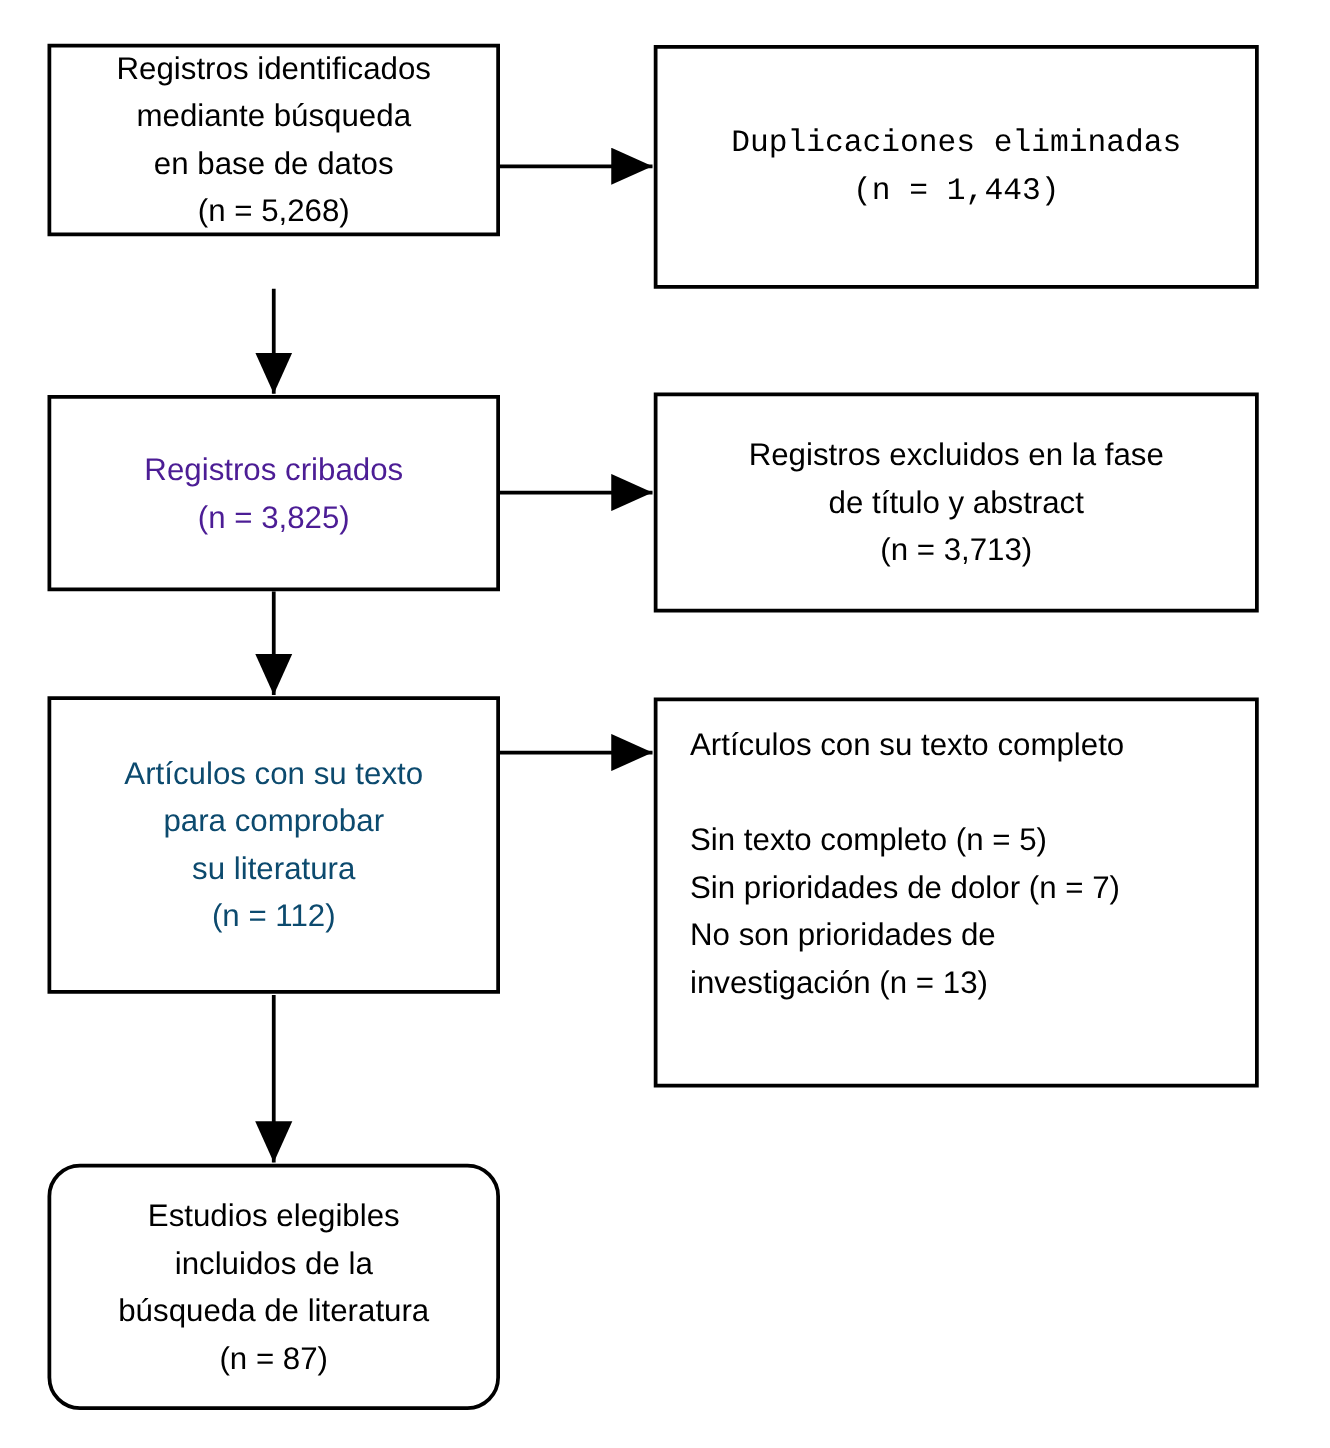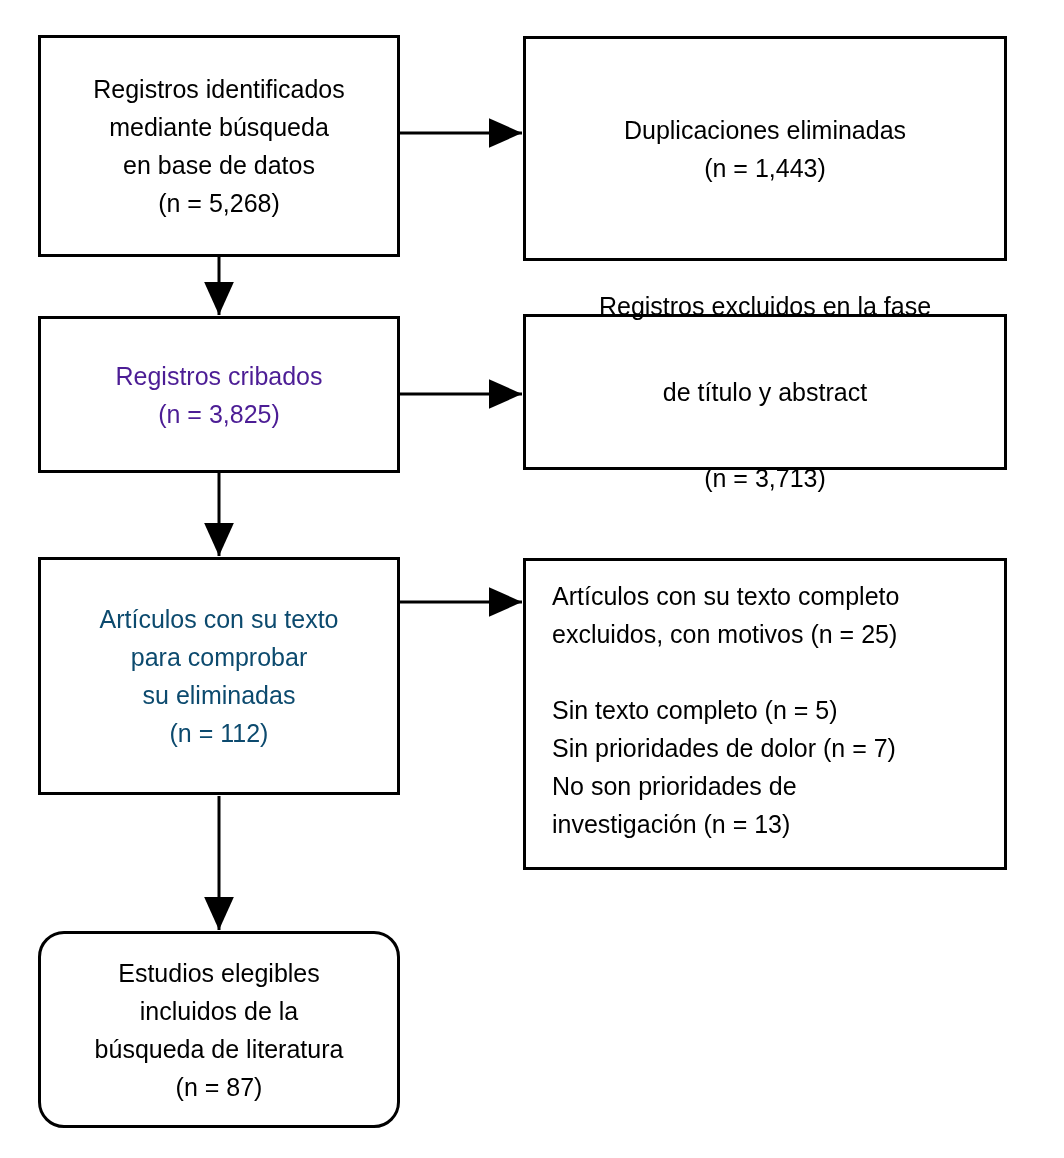--- a/index.html
+++ b/index.html
@@ -60,53 +60,52 @@
       </marker>
     </defs>
     <line x1="400" y1="133" x2="522" y2="133" stroke="#000000" stroke-width="3" marker-end="url(#arrowhead)"></line>
     <line x1="219" y1="231" x2="219" y2="315" stroke="#000000" stroke-width="3" marker-end="url(#arrowhead)"></line>
     <line x1="400" y1="394" x2="522" y2="394" stroke="#000000" stroke-width="3" marker-end="url(#arrowhead)"></line>
     <line x1="219" y1="473" x2="219" y2="556" stroke="#000000" stroke-width="3" marker-end="url(#arrowhead)"></line>
     <line x1="400" y1="602" x2="522" y2="602" stroke="#000000" stroke-width="3" marker-end="url(#arrowhead)"></line>
     <line x1="219" y1="796" x2="219" y2="930" stroke="#000000" stroke-width="3" marker-end="url(#arrowhead)"></line>
   </svg>
 
-  <div class="box center" style="left: 38px; top: 35px; width: 362px; height: 222px; border-color: rgb(0, 0, 0); color: rgb(0, 0, 0); background: rgb(255, 255, 255);">
+  <div class="box center" style="left: 38px; top: 35px; width: 362px; height: 154px; border-color: rgb(0, 0, 0); color: rgb(0, 0, 0); background: rgb(255, 255, 255);">
     <div class="line">Registros identificados</div>
     <div class="line">mediante búsqueda</div>
     <div class="line">en base de datos</div>
     <div class="line">(n = 5,268)</div>
   </div>
 
-  <div class="box center" style="left: 523px; top: 36px; width: 484px; height: 225px; border-color: rgb(0, 0, 0); color: rgb(0, 0, 0); background: rgb(255, 255, 255);">
+  <div class="box center" style="left: 523px; top: 36px; width: 484px; height: 195px; border-color: rgb(0, 0, 0); color: rgb(0, 0, 0); background: rgb(255, 255, 255); font-family: Liberation Mono, monospace;">
     <div class="line">Duplicaciones eliminadas</div>
     <div class="line">(n = 1,443)</div>
   </div>
 
   <div class="box center" style="left: 38px; top: 316px; width: 362px; height: 157px; border-color: rgb(0, 0, 0); color: #4c1d95; background: rgb(255, 255, 255);">
     <div class="line">Registros cribados</div>
     <div class="line">(n = 3,825)</div>
   </div>
 
-  <div class="box center" style="left: 523px; top: 314px; width: 484px; height: 156px; border-color: rgb(0, 0, 0); color: rgb(0, 0, 0); background: rgb(255, 255, 255); gap: 48px;">
+  <div class="box center" style="left: 523px; top: 314px; width: 484px; height: 176px; border-color: rgb(0, 0, 0); color: rgb(0, 0, 0); background: rgb(255, 255, 255);">
     <div class="line">Registros excluidos en la fase</div>
     <div class="line">de título y abstract</div>
     <div class="line">(n = 3,713)</div>
   </div>
 
   <div class="box center" style="left: 38px; top: 557px; width: 362px; height: 238px; border-color: rgb(0, 0, 0); color: #0c4a6e; background: rgb(255, 255, 255);">
     <div class="line">Artículos con su texto</div>
     <div class="line">para comprobar</div>
-    <div class="line">su eliminadas</div>
+    <div class="line">su literatura</div>
     <div class="line">(n = 112)</div>
   </div>
 
   <div class="box leftalign" style="left: 523px; top: 558px; width: 484px; height: 312px; border-color: rgb(0, 0, 0); color: rgb(0, 0, 0); background: rgb(255, 255, 255);">
     <div class="line">Artículos con su texto completo</div>
-    <div class="line">excluidos, con motivos (n = 25)</div>
     <div class="line"></div>
     <div class="line">Sin texto completo (n = 5)</div>
     <div class="line">Sin prioridades de dolor (n = 7)</div>
     <div class="line">No son prioridades de</div>
     <div class="line">investigación (n = 13)</div>
   </div>
 
   <div class="box center" style="left: 38px; top: 931px; width: 362px; height: 197px; border-color: rgb(0, 0, 0); color: rgb(0, 0, 0); background: rgb(255, 255, 255); border-radius: 26px;">
     <div class="line">Estudios elegibles</div>
     <div class="line">incluidos de la</div>

